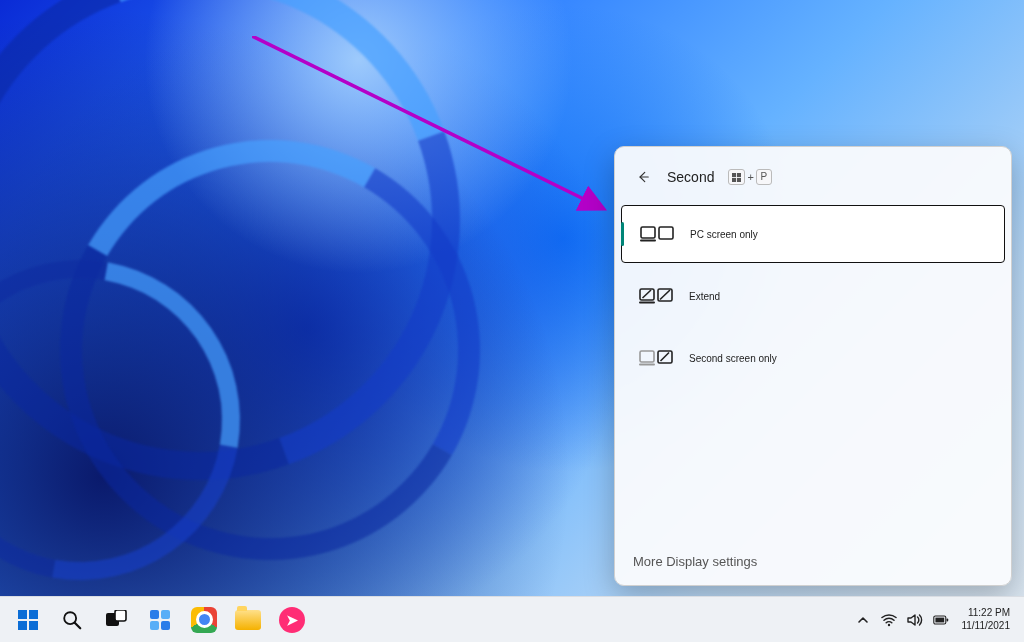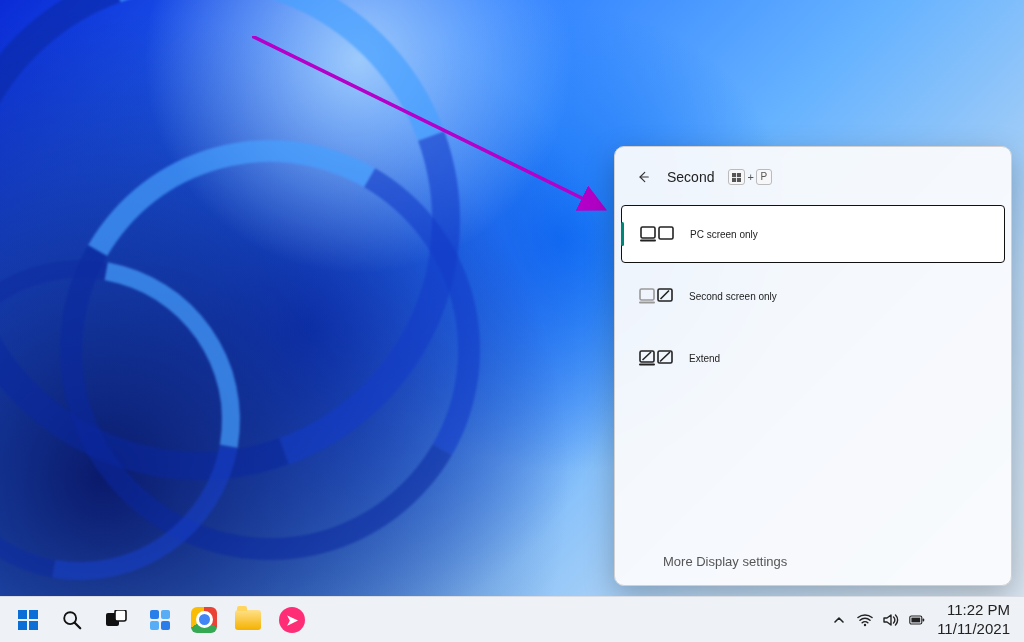--- a/index.html
+++ b/index.html
@@ -78,38 +78,37 @@
   .opt.selected::before{
     content:""; position:absolute; left:-1px; top:16px; bottom:16px; width:3px;
     background:#008577; border-radius:2px;
   }
   .opt .ico { width:34px; display:flex; justify-content:center; }
   .opt svg { display:block; }
   .more-link {
     padding:14px 18px 16px 18px;
     font-size:13px; color:#555;
     border-top:1px solid rgba(0,0,0,0);
-    margin-left:30px;
   }
 
   
   .taskbar {
     position:absolute; left:0; right:0; bottom:0; height:46px;
     background:#eef1f5; border-top:1px solid #d9dde3;
     display:flex; align-items:center; justify-content:space-between;
     padding:0 10px 0 8px;
   }
   .tb-left { display:flex; align-items:center; gap:4px; }
   .tb-btn {
     width:40px; height:40px; border-radius:6px;
     display:flex; align-items:center; justify-content:center;
   }
   .tb-right { display:flex; align-items:center; gap:8px; }
   .tray { display:flex; align-items:center; gap:10px; color:#222; }
-  .clock { text-align:right; font-size:15px; line-height:1.25; color:#222; padding:0 4px;}
+  .clock { text-align:right; font-size:10px; line-height:1.25; color:#222; padding:0 4px;}
   .sys-ico{ width:16px;height:16px; display:flex; align-items:center; justify-content:center;}
 
   
   .app-ico{ width:26px;height:26px;border-radius:6px; display:flex;align-items:center;justify-content:center;}
   .chrome{ background:conic-gradient(#ea4335 0 120deg,#34a853 120deg 240deg,#fbbc05 240deg 360deg); position:relative;}
   .chrome::after{content:"";position:absolute;width:11px;height:11px;border-radius:50%;background:#4285f4;border:3px solid #fff;}
   .folder{ background:linear-gradient(#ffe08a,#f5b100); border-radius:3px; width:26px;height:20px; position:relative;}
   .folder::before{content:"";position:absolute;top:-4px;left:2px;width:10px;height:5px;background:#ffd560;border-radius:2px 2px 0 0;}
   .pin{ background:#ff2d75; color:#fff; font-weight:bold; border-radius:50%; width:26px;height:26px; font-size:14px;}
 </style>
@@ -164,40 +163,40 @@
           <rect x="19" y="3" width="14" height="12" rx="1.5" fill="none" stroke="#222" stroke-width="1.6"></rect>
         </svg>
       </span>
       <span>PC screen only</span>
     </div>
 
 
     <div class="opt">
       <span class="ico">
         <svg width="34" height="20" viewBox="0 0 34 20">
-          <rect x="1" y="3" width="14" height="11" rx="1.5" fill="none" stroke="#999" stroke-width="1.6"></rect>
-          <rect x="0" y="15.5" width="16" height="2" rx="1" fill="#999"></rect>
-          <rect x="19" y="3" width="14" height="12" rx="1.5" fill="none" stroke="#222" stroke-width="1.6"></rect>
-          <path d="M21.5 13 L30 4.5" stroke="#222" stroke-width="1.6"></path>
-        </svg>
-      </span>
-      <span>Second screen only</span>
-    </div>
-
-    <div class="opt">
-      <span class="ico">
-        <svg width="34" height="20" viewBox="0 0 34 20">
           <rect x="1" y="3" width="14" height="11" rx="1.5" fill="none" stroke="#222" stroke-width="1.6"></rect>
           <rect x="0" y="15.5" width="16" height="2" rx="1" fill="#222"></rect>
           <path d="M3.5 12 L12 4" stroke="#222" stroke-width="1.6"></path>
           <rect x="19" y="3" width="14" height="12" rx="1.5" fill="none" stroke="#222" stroke-width="1.6"></rect>
           <path d="M21 13.5 L31 4" stroke="#222" stroke-width="1.6"></path>
         </svg>
       </span>
       <span>Extend</span>
+    </div>
+
+    <div class="opt">
+      <span class="ico">
+        <svg width="34" height="20" viewBox="0 0 34 20">
+          <rect x="1" y="3" width="14" height="11" rx="1.5" fill="none" stroke="#999" stroke-width="1.6"></rect>
+          <rect x="0" y="15.5" width="16" height="2" rx="1" fill="#999"></rect>
+          <rect x="19" y="3" width="14" height="12" rx="1.5" fill="none" stroke="#222" stroke-width="1.6"></rect>
+          <path d="M21.5 13 L30 4.5" stroke="#222" stroke-width="1.6"></path>
+        </svg>
+      </span>
+      <span>Second screen only</span>
     </div>
 
   </div>
 
   <div class="more-link">More Display settings</div>
 </div>
 
 <div class="taskbar">
   <div class="tb-left">
     <div class="tb-btn">

